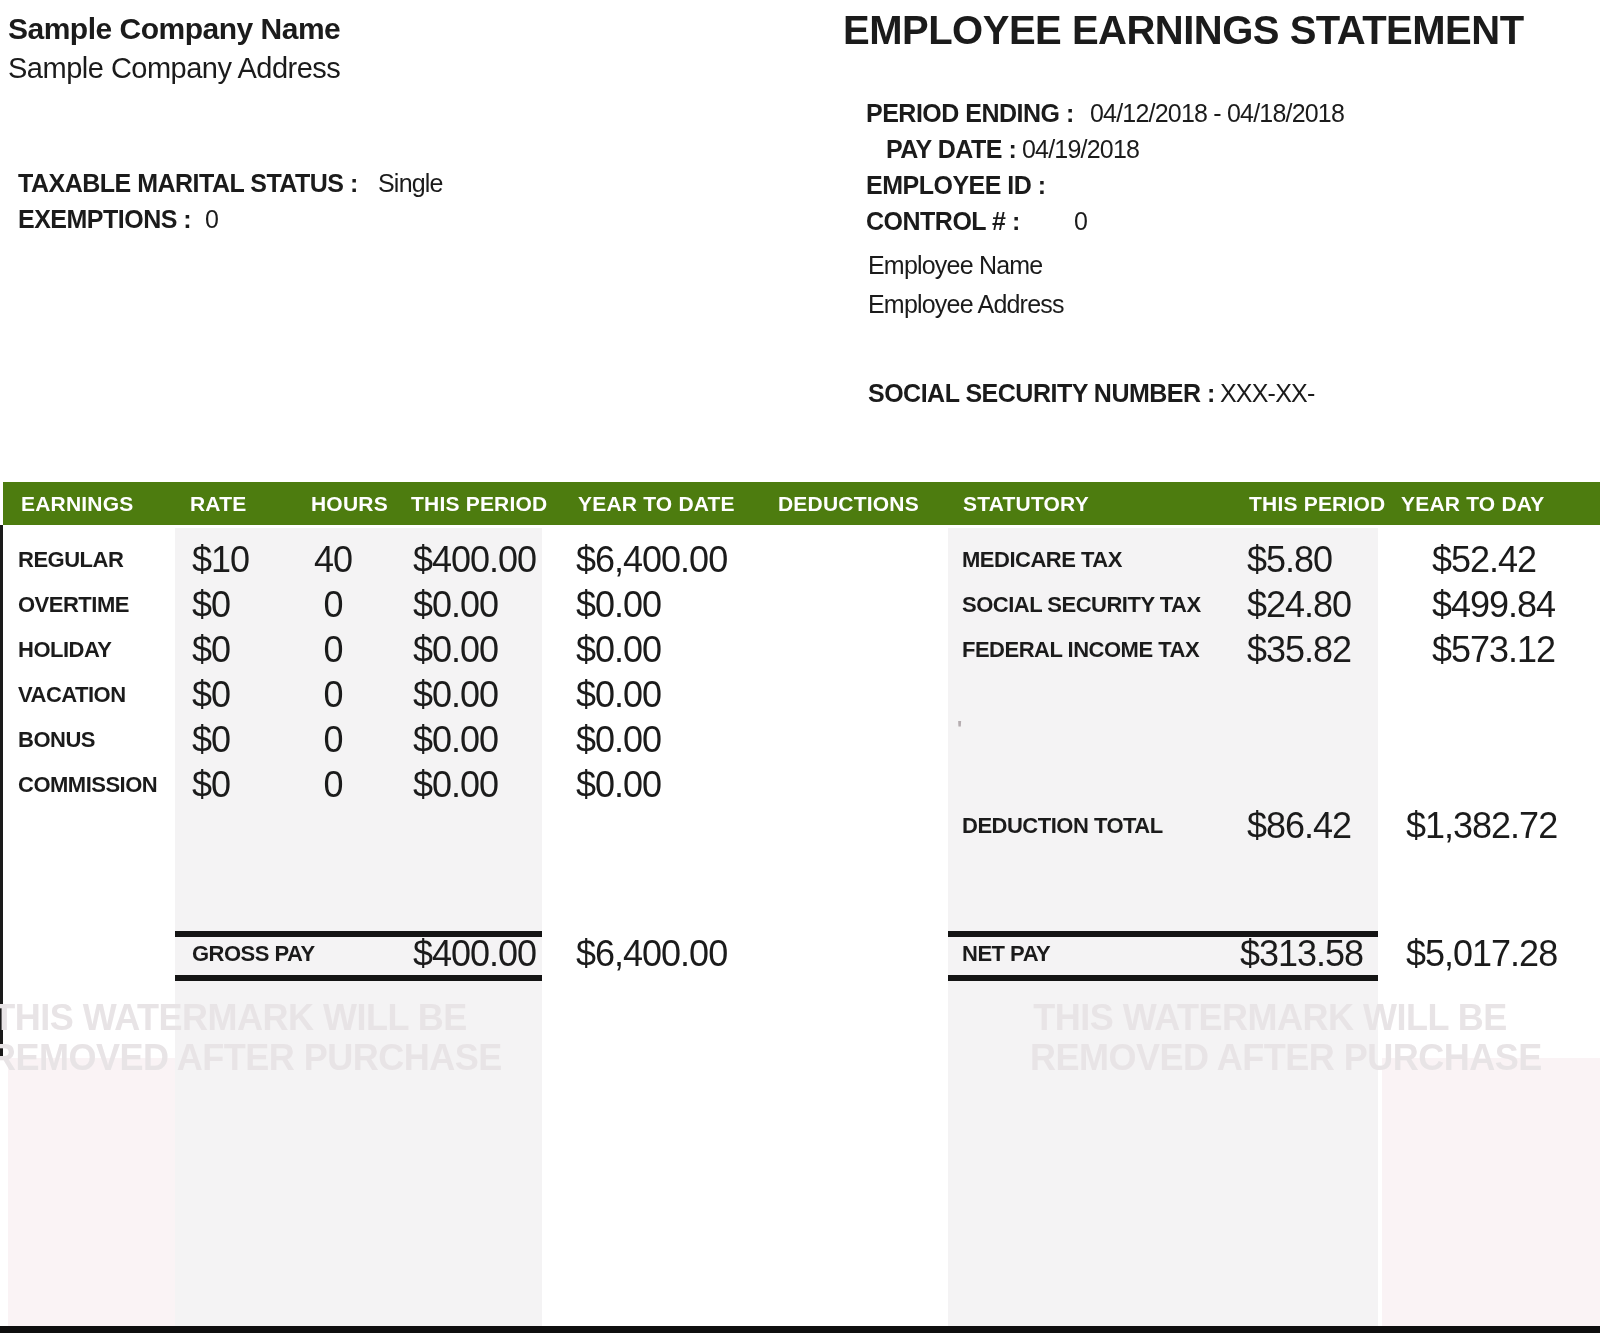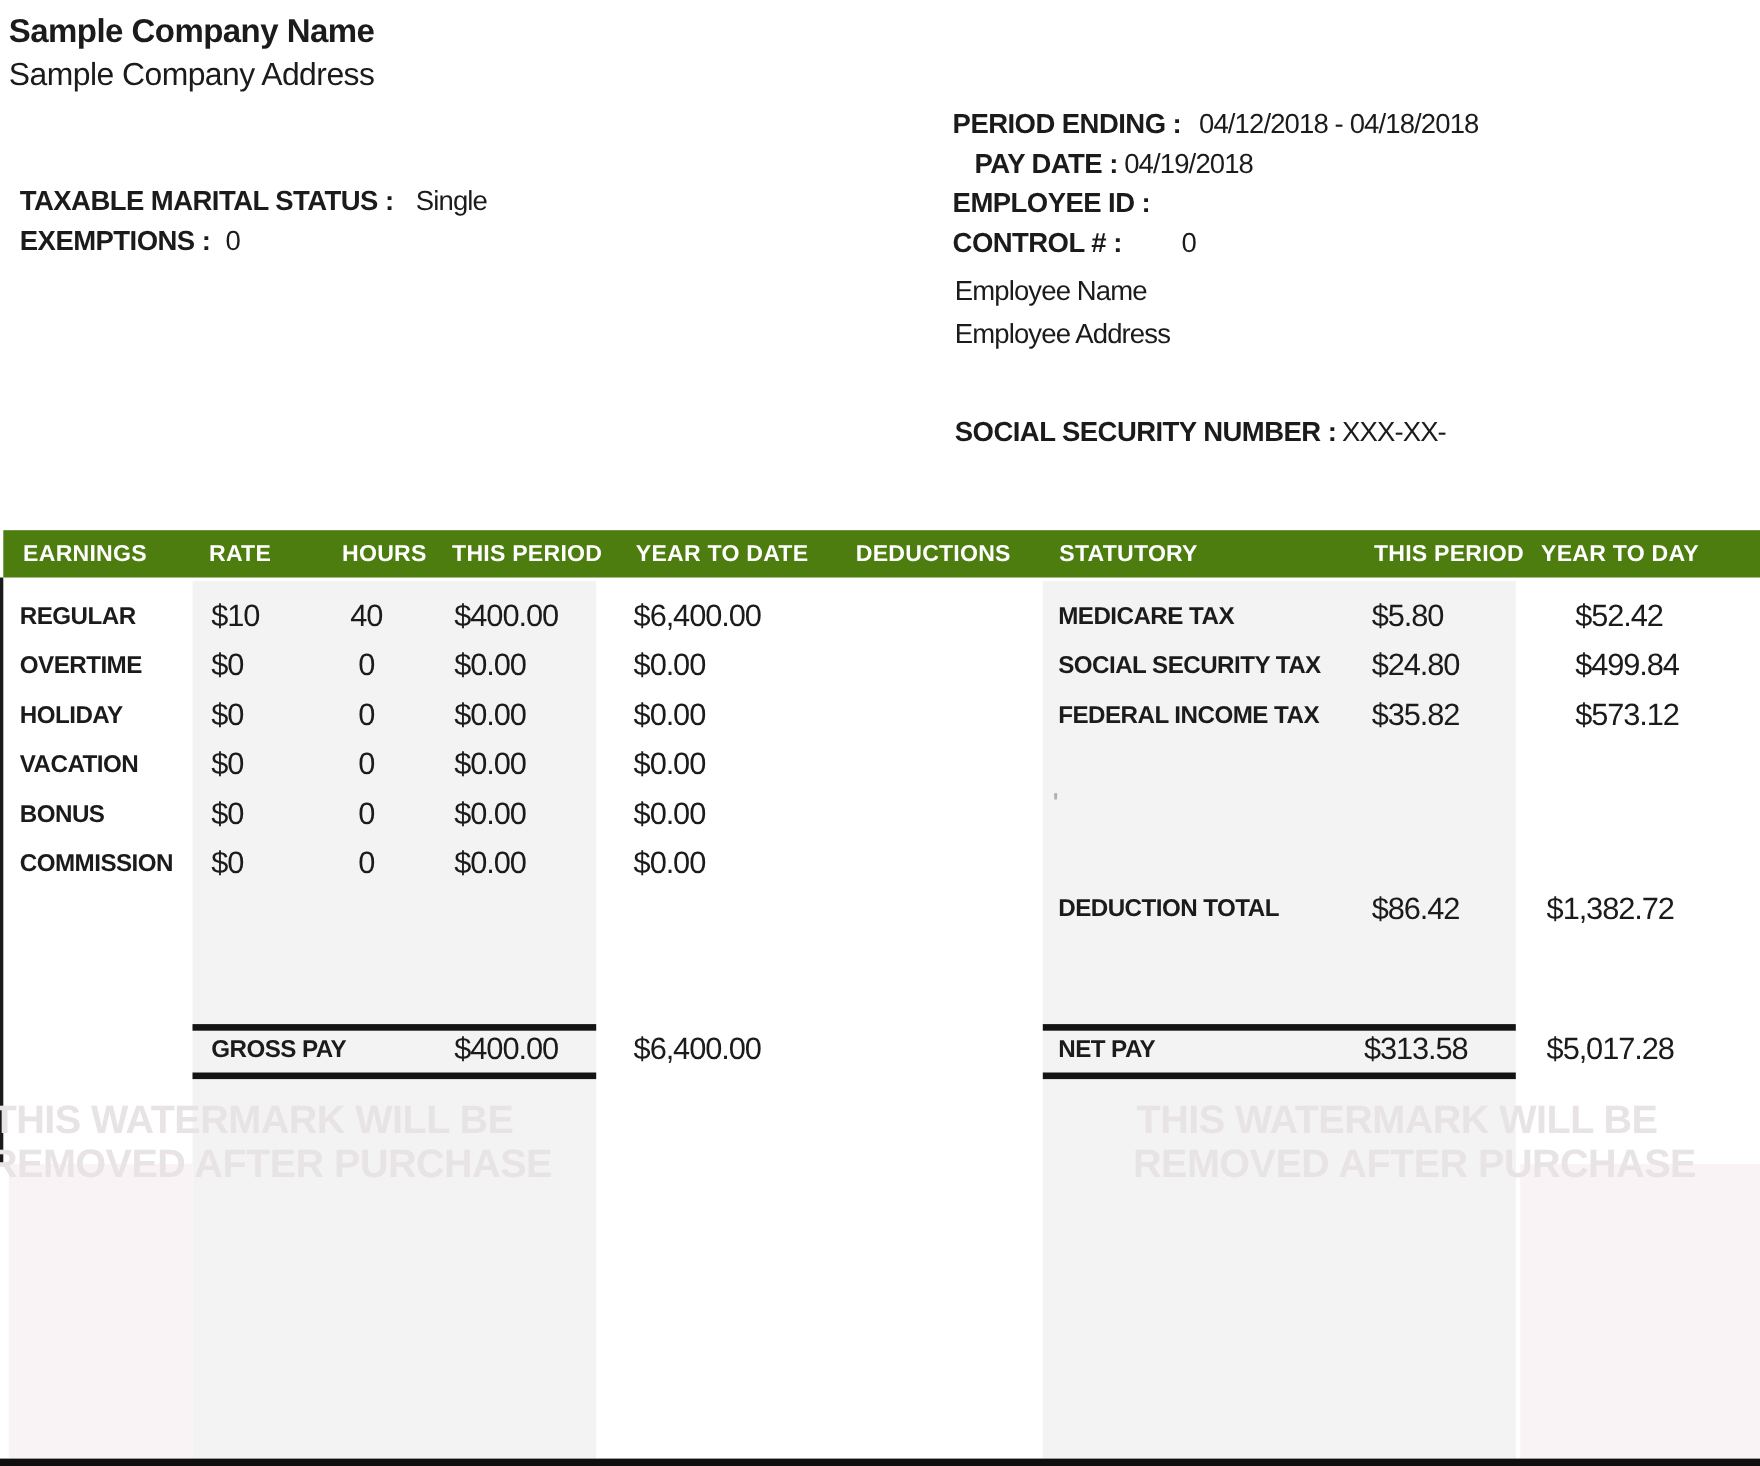--- a/index.html
+++ b/index.html
@@ -11,41 +11,42 @@
   
   .co-name{font-size:30px;font-weight:700;letter-spacing:-0.5px;}
   .co-addr{font-size:29px;font-weight:400;letter-spacing:-0.5px;}
   .big-title{font-size:40px;font-weight:700;letter-spacing:-0.5px;}
   .info-lbl{font-size:25px;font-weight:700;letter-spacing:-0.5px;line-height:30px;}
   .info-val{font-size:25px;font-weight:400;letter-spacing:-0.8px;line-height:30px;}
   .hdr-bar{left:3px;top:482px;width:1600px;height:43px;background:#4d7c0f;}
   .hlbl{font-size:21px;font-weight:700;color:#ffffff;letter-spacing:0.2px;line-height:43px;top:0;}
   .row{height:34px;line-height:34px;}
   .rlbl{font-size:22px;font-weight:700;letter-spacing:-0.5px;line-height:34px;top:0;}
-  .rval{font-size:28px;font-weight:400;letter-spacing:-1px;line-height:34px;top:0;}
+  .rval{font-size:36px;font-weight:400;letter-spacing:-1px;line-height:34px;top:0;}
   .band{top:528px;height:798px;background:#f4f3f4;}
   .pink{top:1058px;height:268px;background:#faf3f5;}
   .hline{height:6px;background:#141414;}
   .wm{font-size:36px;font-weight:700;letter-spacing:-0.5px;line-height:40px;
       color:#e8e4e6;text-align:center;width:480px;}
   .stray{font-size:22px;color:#b5adb0;font-weight:700;}
 </style>
 </head>
 <body>
 
 <div class="page">
 
   <div class="abs co-name" style="left:8px;top:12px;">Sample Company Name</div>
   <div class="abs co-addr" style="left:8px;top:52px;">Sample Company Address</div>
 
   <div class="abs info-lbl" style="left:18px;top:168px;">TAXABLE MARITAL STATUS :</div>
   <div class="abs info-val" style="left:378px;top:168px;">Single</div>
   <div class="abs info-lbl" style="left:18px;top:204px;">EXEMPTIONS :</div>
   <div class="abs info-val" style="left:205px;top:204px;">0</div>
 
+  <div class="abs big-title" style="left:843px;top:8px;">EMPLOYEE EARNINGS STATEMENT</div>
 
   <div class="abs info-lbl" style="left:866px;top:98px;">PERIOD ENDING :</div>
   <div class="abs info-val" style="left:1090px;top:98px;">04/12/2018 - 04/18/2018</div>
 
   <div class="abs info-lbl" style="left:886px;top:134px;">PAY DATE :</div>
   <div class="abs info-val" style="left:1022px;top:134px;">04/19/2018</div>
 
   <div class="abs info-lbl" style="left:866px;top:170px;">EMPLOYEE ID :</div>
 
   <div class="abs info-lbl" style="left:866px;top:206px;">CONTROL # :</div>

